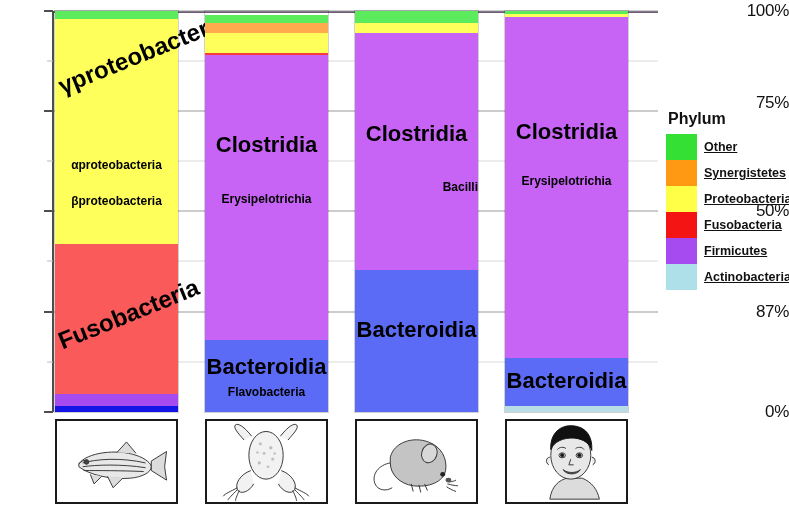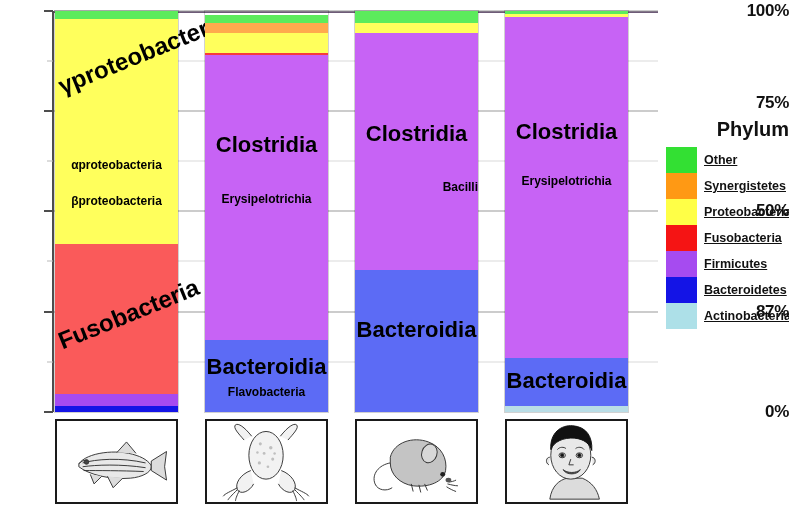--- a/index.html
+++ b/index.html
@@ -11,21 +11,21 @@
     overflow:hidden;
   }
   .plot-area{position:absolute;left:0;top:0;width:789px;height:511px;}
 
   
   .y-axis-line{
     position:absolute;left:52px;top:11px;width:2px;height:401px;background:#4d4d4d;
   }
   .ytick-label{
     position:absolute;right:0;width:48px;text-align:right;
-    font-size:17px;font-weight:bold;color:#111;
+    font-size:17px;font-weight:normal;color:#111;
     transform:translateY(-50%);
     letter-spacing:-0.3px;
   }
   .ytick-major{
     position:absolute;left:44px;width:9px;height:2px;background:#4d4d4d;
     transform:translateY(-50%);
   }
   .ytick-minor{
     position:absolute;left:47px;width:6px;height:1px;background:#b9b9b9;
     transform:translateY(-50%);
@@ -66,23 +66,22 @@
   .thumb{
     position:absolute;bottom:7px;width:123px;height:85px;
     border:2px solid #1a1a1a;background:#fff;
     box-sizing:border-box;overflow:hidden;
   }
   .thumb svg{width:100%;height:100%;display:block;}
 
   
   .legend{position:absolute;left:666px;top:110px;width:123px;}
   .legend-title{
-    font-size:20px;font-weight:bold;color:#111;
-    margin:8px 0 6px 2px;
-    text-align:right;
+    font-size:16px;font-weight:bold;color:#111;
+    margin:0 0 6px 2px;
   }
   .legend-row{display:flex;align-items:center;height:26px;}
   .legend-swatch{
     width:31px;height:26px;flex:0 0 31px;
   }
   .legend-text{
     font-size:12.5px;font-weight:bold;color:#111;margin-left:7px;
     white-space:nowrap;
     text-decoration:underline;
   }
@@ -269,22 +268,18 @@
     </div>
     <div class="legend-row">
       <div class="legend-swatch" style="background:#f51414"></div>
       <div class="legend-text">Fusobacteria</div>
     </div>
     <div class="legend-row">
       <div class="legend-swatch" style="background:#a64bf0"></div>
       <div class="legend-text">Firmicutes</div>
     </div>
     <div class="legend-row">
-      <div class="legend-swatch" style="background:#1414e6"></div>
-      <div class="legend-text">Bacteroidetes</div>
-    </div>
-    <div class="legend-row">
       <div class="legend-swatch" style="background:#ade0e8"></div>
       <div class="legend-text">Actinobacteria</div>
     </div>
   </div>
 
 </div>
 
 </body></html>

